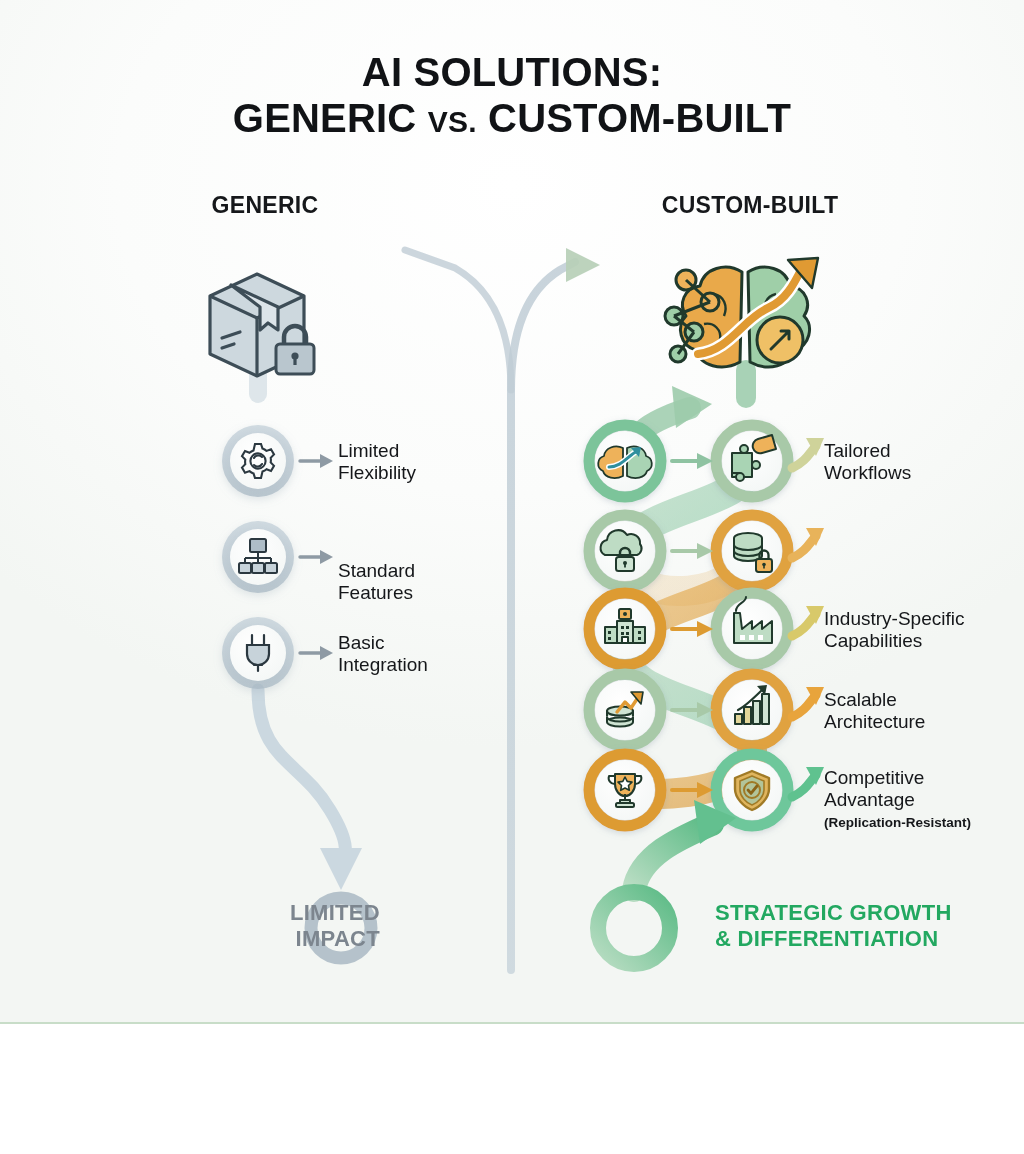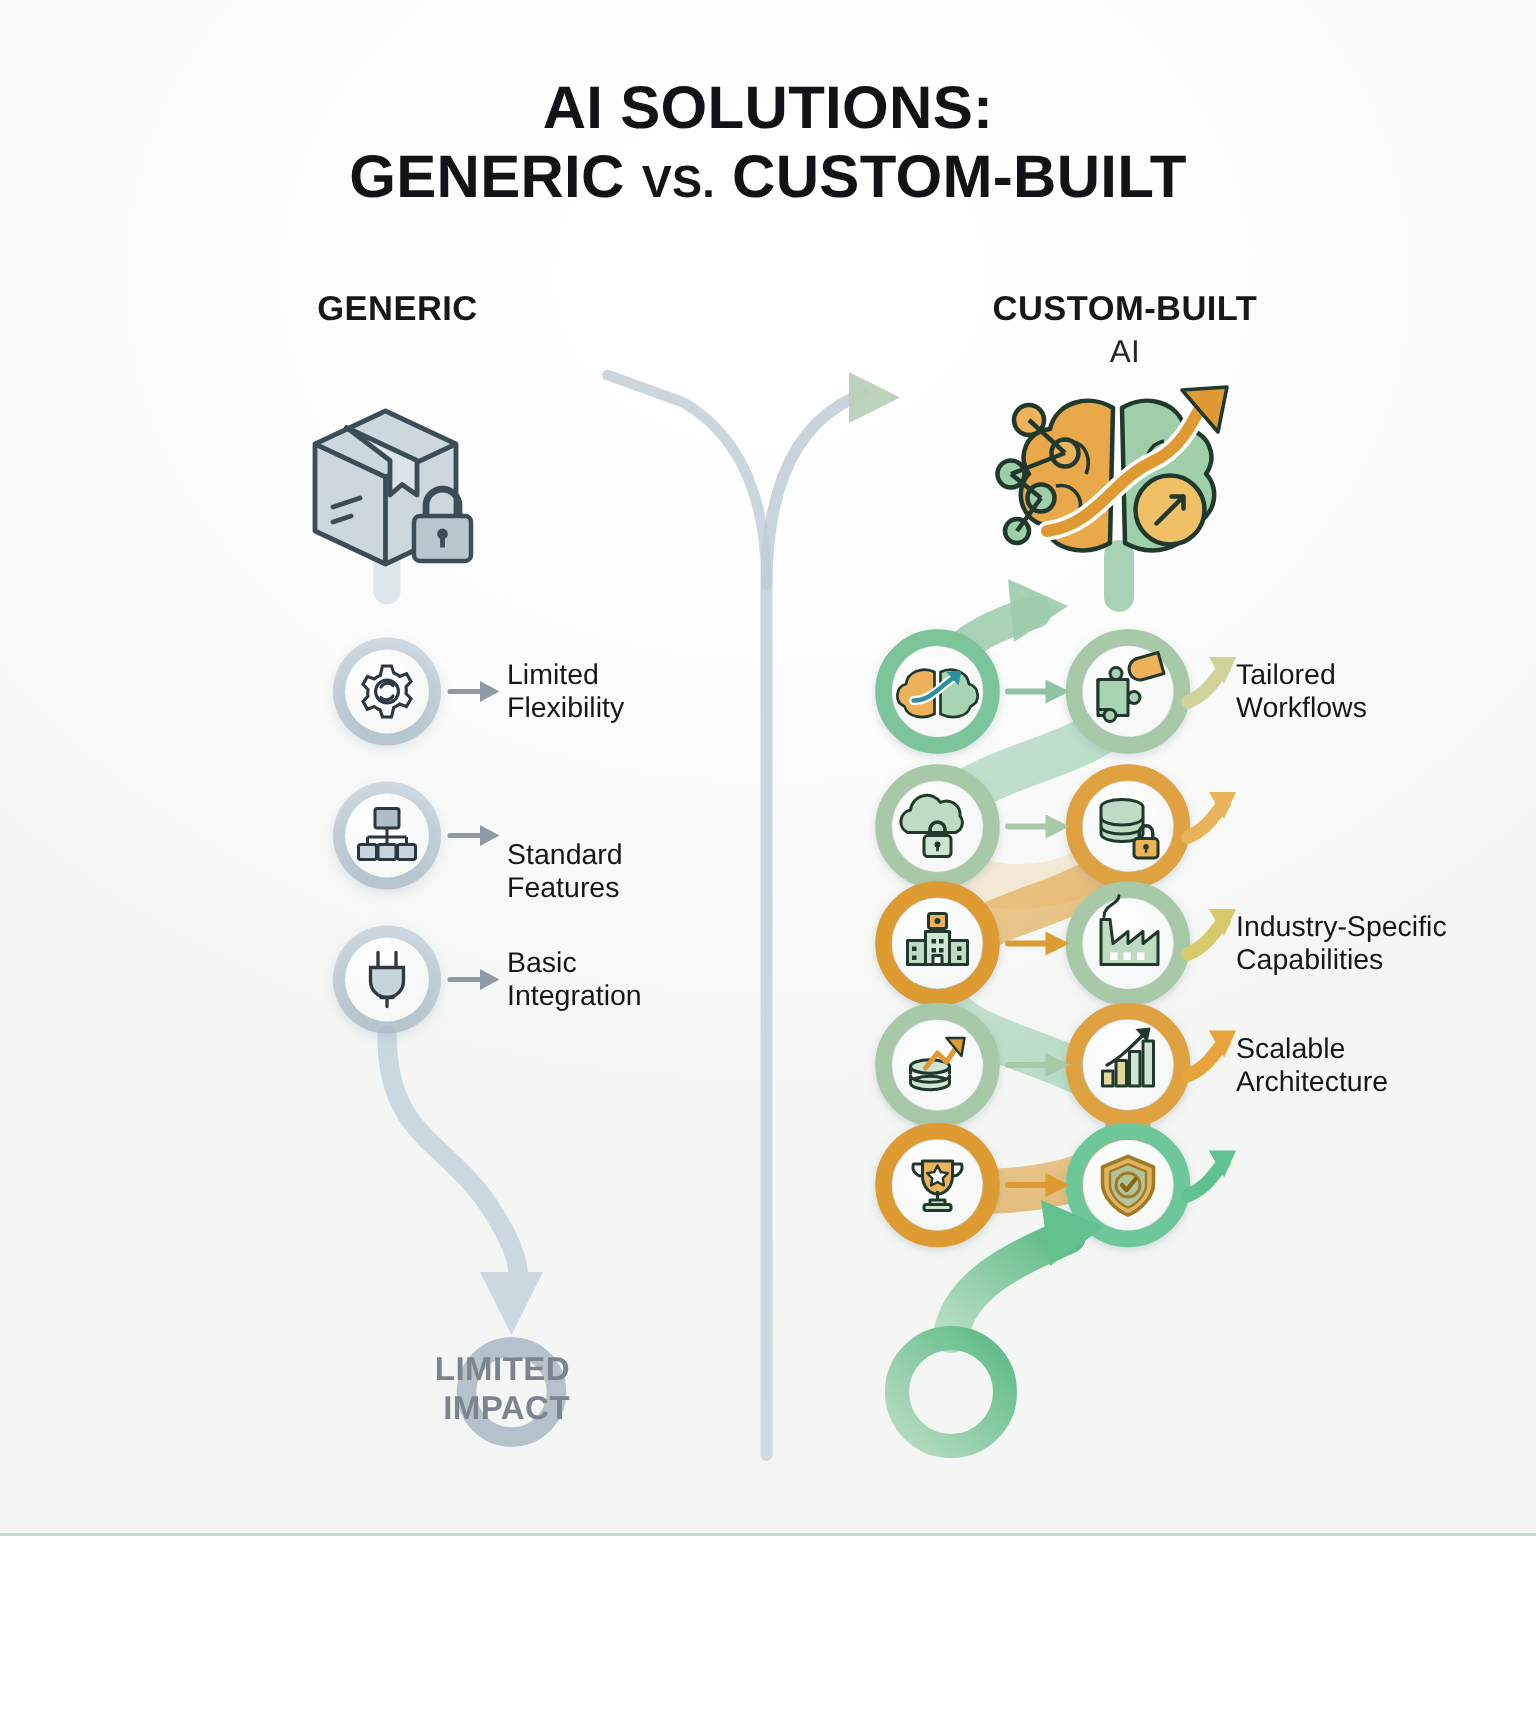--- a/index.html
+++ b/index.html
@@ -421,38 +421,41 @@
 
   <div class="ttl" id="title-l2"><span>GENERIC </span><span class="vs">VS.</span><span> CUSTOM-BUILT</span></div>
   <div class="ttl" id="title-l1">AI SOLUTIONS:</div>
 
   <div class="col-head" id="head-generic">
     <div class="h1">GENERIC</div>
   </div>
 
   <div class="col-head" id="head-custom">
     <div class="h1">CUSTOM-BUILT</div>
-    <div class="h2">AI</div>
   </div>
 
   <div class="item-label" style="left:338px;top:440px;">Limited
 Flexibility</div>
   <div class="item-label" style="left:338px;top:560px;">Standard
 Features</div>
   <div class="item-label" style="left:338px;top:632px;">Basic
 Integration</div>
 
   <div class="item-label" style="left:824px;top:440px;">Tailored
 Workflows</div>
   <div class="item-label" style="left:824px;top:608px;">Industry-Specific
 Capabilities</div>
   <div class="item-label" style="left:824px;top:689px;">Scalable
 Architecture</div>
+  <div class="item-label" style="left:824px;top:767px;"><span>Competitive
+Advantage</span><span class="item-sub">(Replication-Resistant)</span></div>
 
   <div class="outcome" id="outcome-left">LIMITED
 IMPACT</div>
+  <div class="outcome" id="outcome-right">STRATEGIC GROWTH
+&amp; DIFFERENTIATION</div>
 
   <div id="footer-rule"></div>
   <div id="footer">
     
     
   </div>
 </div>
 
 </body></html>

